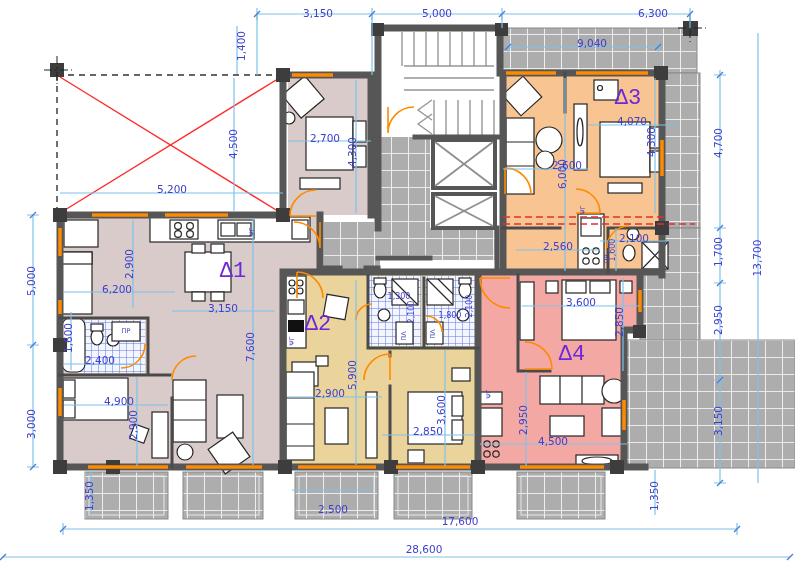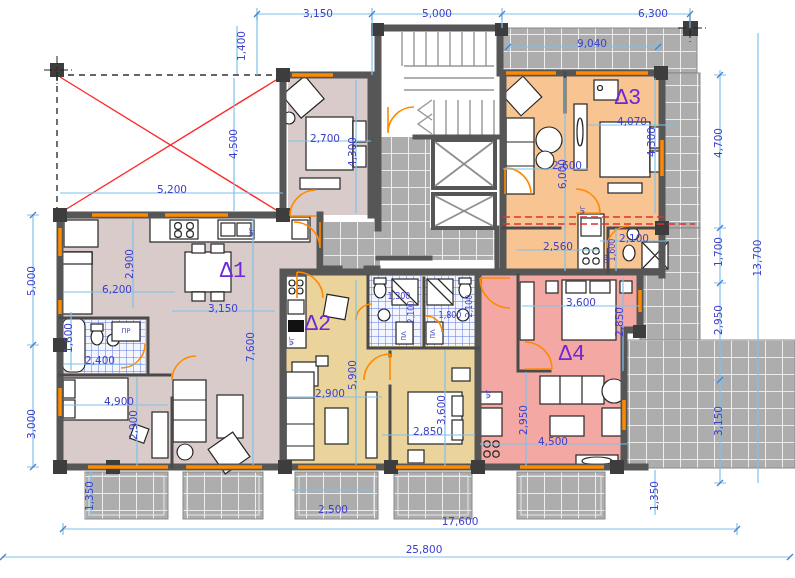--- a/index.html
+++ b/index.html
@@ -333,21 +333,21 @@
       <span class="lbl rot" style="left: 31px; top: 424px;">3,000</span>
       <span class="lbl rot" style="left: 89px; top: 496px;">1,350</span>
       <span class="lbl rot" style="left: 654px; top: 496px;">1,350</span>
       <span class="lbl rot" style="left: 718px; top: 143px;">4,700</span>
       <span class="lbl rot" style="left: 718px; top: 252px;">1,700</span>
       <span class="lbl rot" style="left: 718px; top: 320px;">2,950</span>
       <span class="lbl rot" style="left: 718px; top: 421px;">3,150</span>
       <span class="lbl rot" style="left: 757px; top: 258px;">13,700</span>
       <span class="lbl" style="left: 333px; top: 509px;">2,500</span>
       <span class="lbl" style="left: 416px; top: 521px; margin-left: 44px;">17,600</span>
-      <span class="lbl" style="left: 424px; top: 549px;">25,800</span>
+      <span class="lbl" style="left: 424px; top: 549px;">28,600</span>
       <span class="lbl" style="left: 172px; top: 189px;">5,200</span>
       <span class="lbl" style="left: 325px; top: 138px;">2,700</span>
       <span class="lbl rot" style="left: 352px; top: 152px;">4,300</span>
       <span class="lbl rot" style="left: 129px; top: 264px;">2,900</span>
       <span class="lbl" style="left: 117px; top: 289px;">6,200</span>
       <span class="lbl" style="left: 223px; top: 308px;">3,150</span>
       <span class="lbl rot" style="left: 250px; top: 347px;">7,600</span>
       <span class="lbl rot" style="left: 68px; top: 338px;">1,600</span>
       <span class="lbl" style="left: 100px; top: 360px; text-align: right;">2,400</span>
       <span class="lbl" style="left: 119px; top: 401px;">4,900</span>

